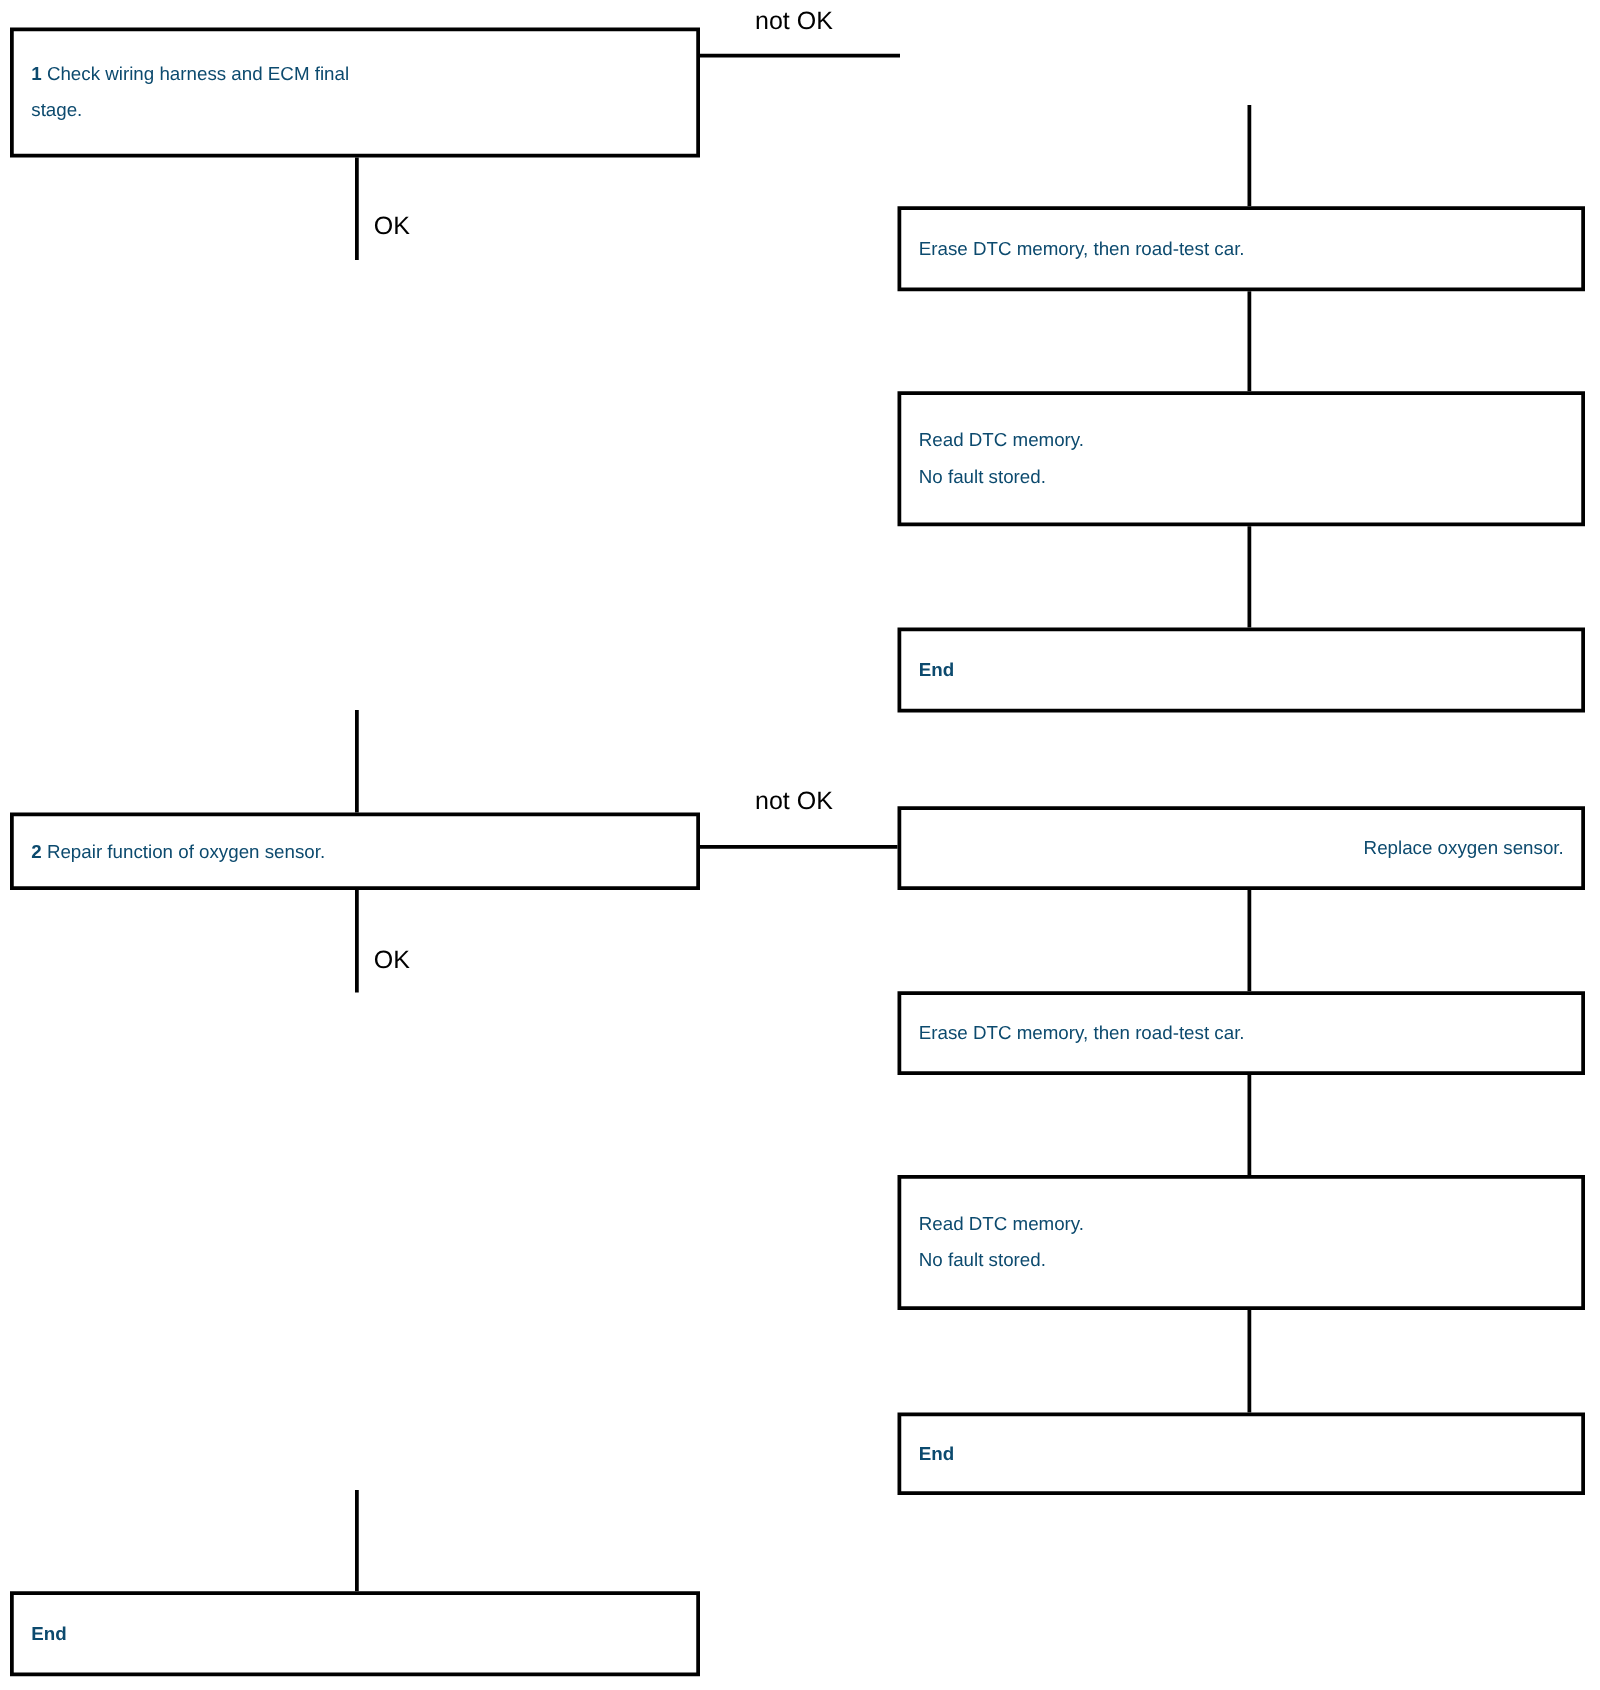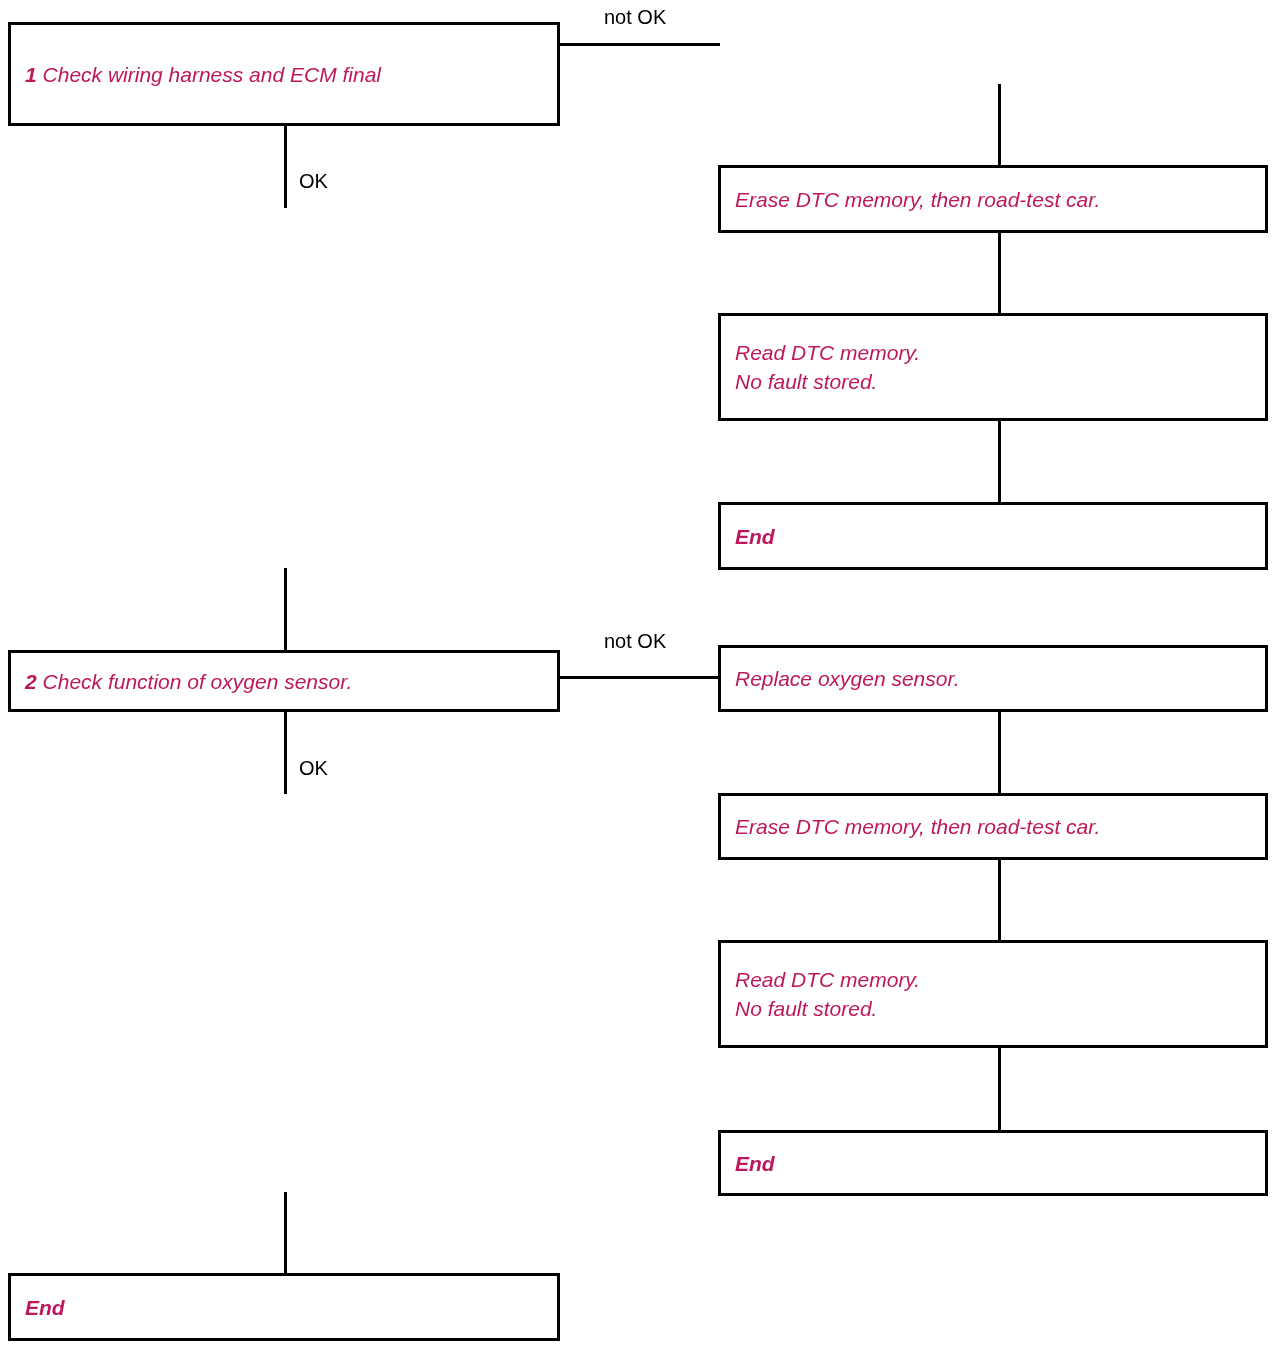--- a/index.html
+++ b/index.html
@@ -20,25 +20,24 @@
     box-sizing: border-box;
     border: 3px solid #000000;
     background: #ffffff;
     display: flex;
     flex-direction: column;
     justify-content: center;
     padding: 0 14px;
     z-index: 2;
   }
   .node .line {
-    font-size: 21px;
+    font-size: 15px;
     line-height: 29px;
-    color: #be185d;
+    color: #0c4a6e;
     white-space: pre;
-    font-style: italic;
   }
   .node.endnode .line {
     font-weight: bold;
   }
   .vline {
     position: absolute;
     width: 3px;
     background: #000000;
     z-index: 1;
   }
@@ -61,20 +60,21 @@
     font-weight: bold;
   }
 </style>
 </head>
 <body>
 
 <div id="canvas">
 
   <div class="node" style="left:8px; top:22px; width:552px; height:104px;">
     <div class="line"><span class="num">1</span> <span>Check wiring harness and ECM final</span></div>
+    <div class="line">stage.</div>
   </div>
 
   <div class="hline" style="left:558px; top:43px; width:162px;"></div>
   <div class="edge-label" style="left:604px; top:6px;">not OK</div>
 
   <div class="vline" style="left:284px; top:124px; height:84px;"></div>
   <div class="edge-label" style="left:299px; top:170px;">OK</div>
 
 
   <div class="vline" style="left:998px; top:84px; height:83px;"></div>
@@ -92,30 +92,30 @@
 
   <div class="vline" style="left:998px; top:419px; height:85px;"></div>
 
   <div class="node endnode" style="left:718px; top:502px; width:550px; height:68px;">
     <div class="line">End</div>
   </div>
 
   <div class="vline" style="left:284px; top:568px; height:84px;"></div>
 
   <div class="node" style="left:8px; top:650px; width:552px; height:62px;">
-    <div class="line"><span class="num">2</span> <span>Check function of oxygen sensor.</span></div>
+    <div class="line"><span class="num">2</span> <span>Repair function of oxygen sensor.</span></div>
   </div>
 
   <div class="hline" style="left:558px; top:676px; width:162px;"></div>
   <div class="edge-label" style="left:604px; top:630px;">not OK</div>
 
   <div class="vline" style="left:284px; top:710px; height:84px;"></div>
   <div class="edge-label" style="left:299px; top:757px;">OK</div>
 
-  <div class="node" style="left:718px; top:645px; width:550px; height:67px;">
+  <div class="node" style="left:718px; top:645px; width:550px; height:67px;text-align:right;">
     <div class="line">Replace oxygen sensor.</div>
   </div>
 
   <div class="vline" style="left:998px; top:710px; height:85px;"></div>
 
   <div class="node" style="left:718px; top:793px; width:550px; height:67px;">
     <div class="line">Erase DTC memory, then road-test car.</div>
   </div>
 
   <div class="vline" style="left:998px; top:858px; height:84px;"></div>

